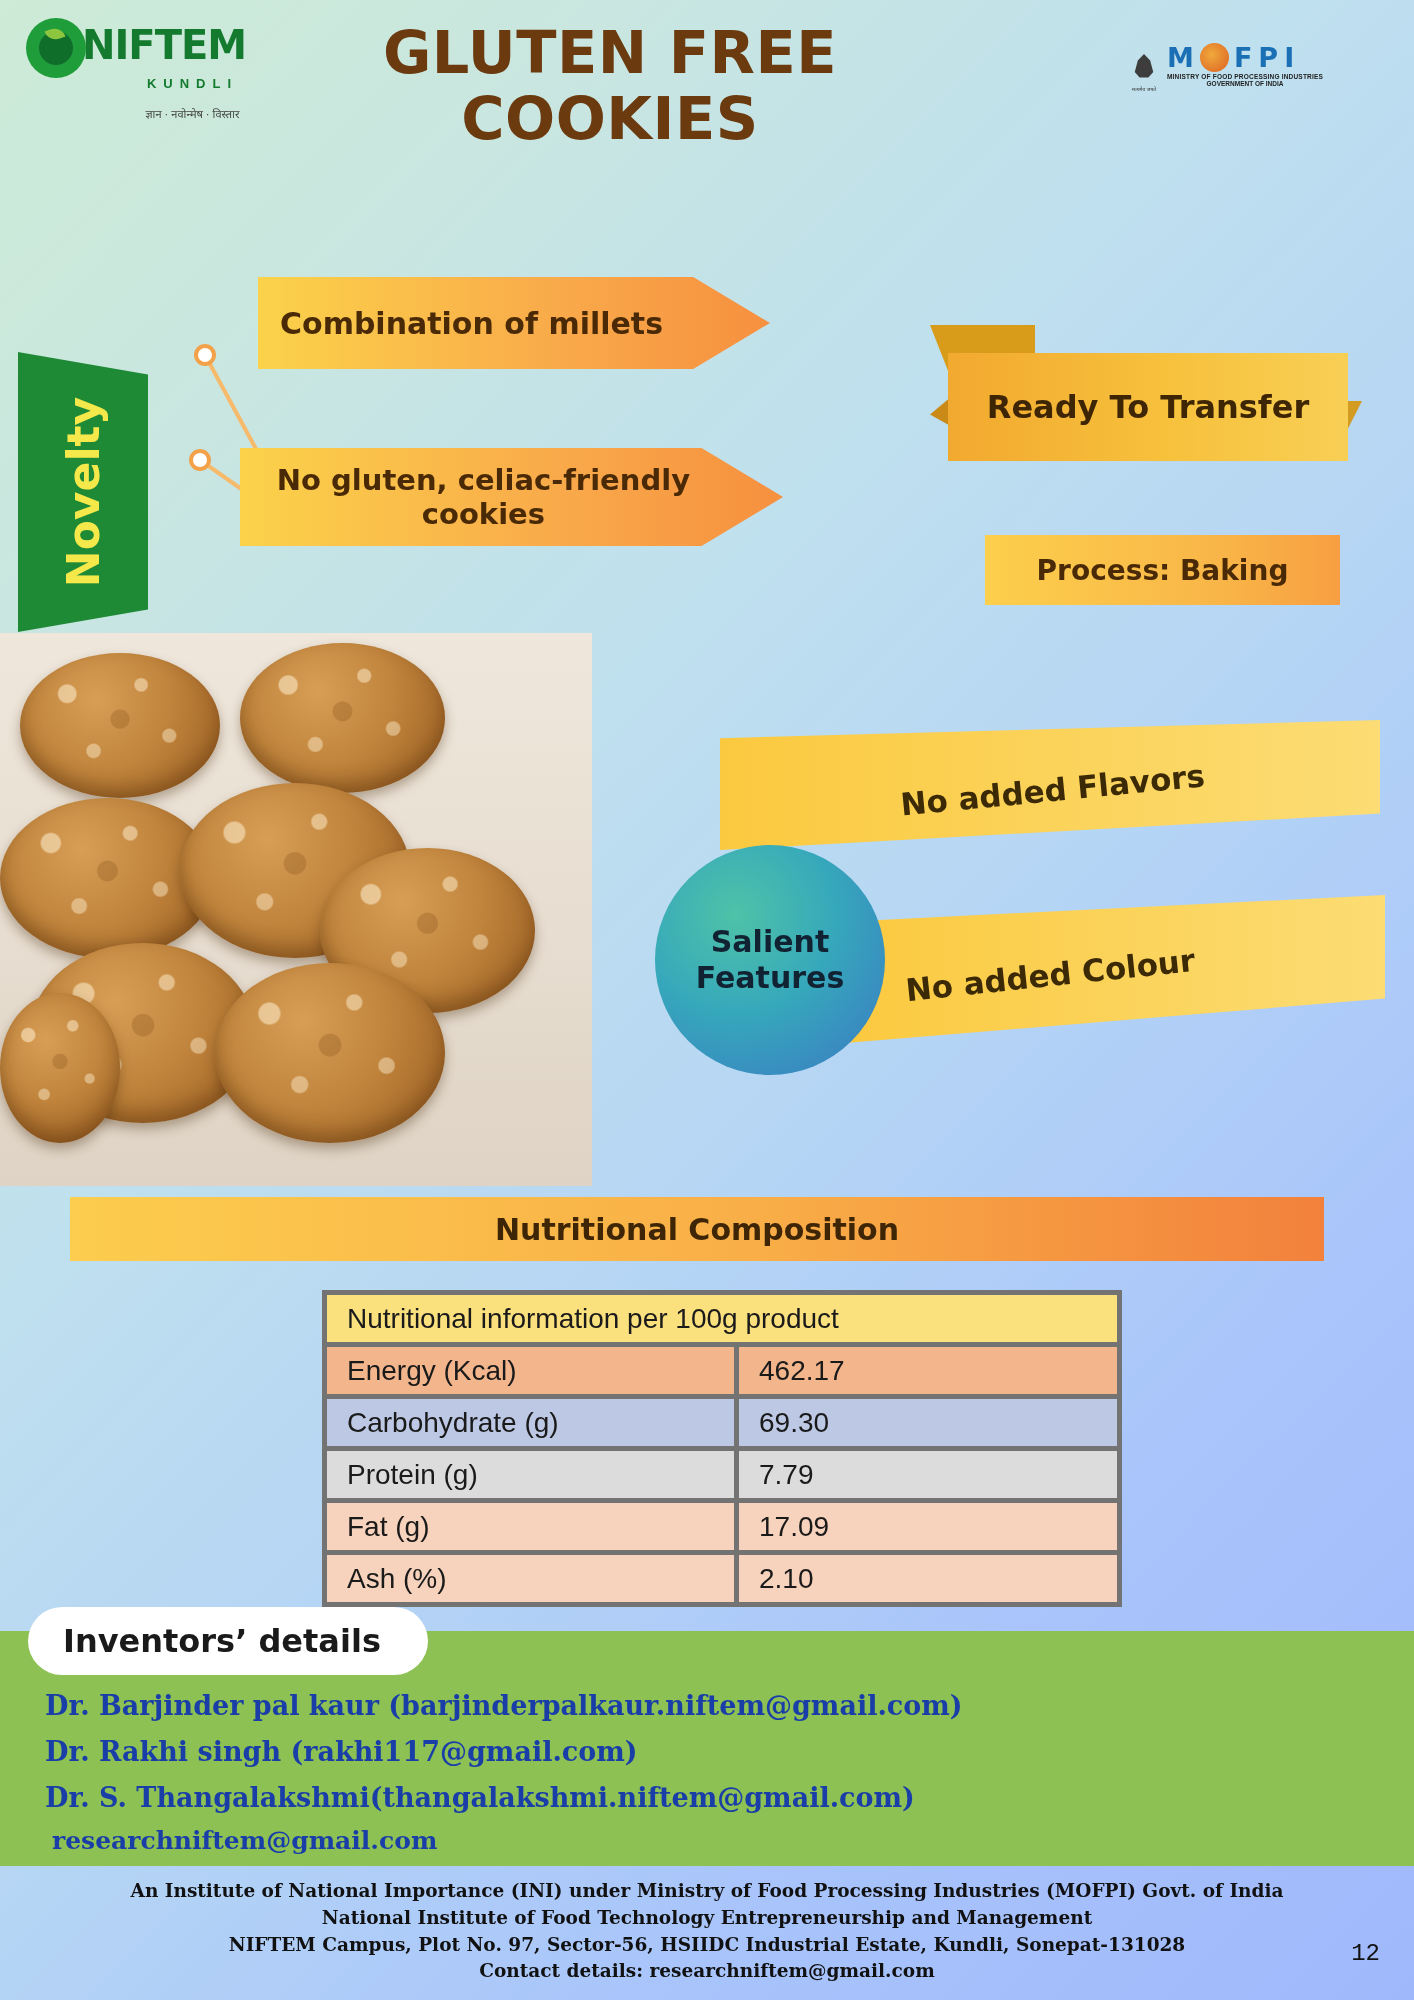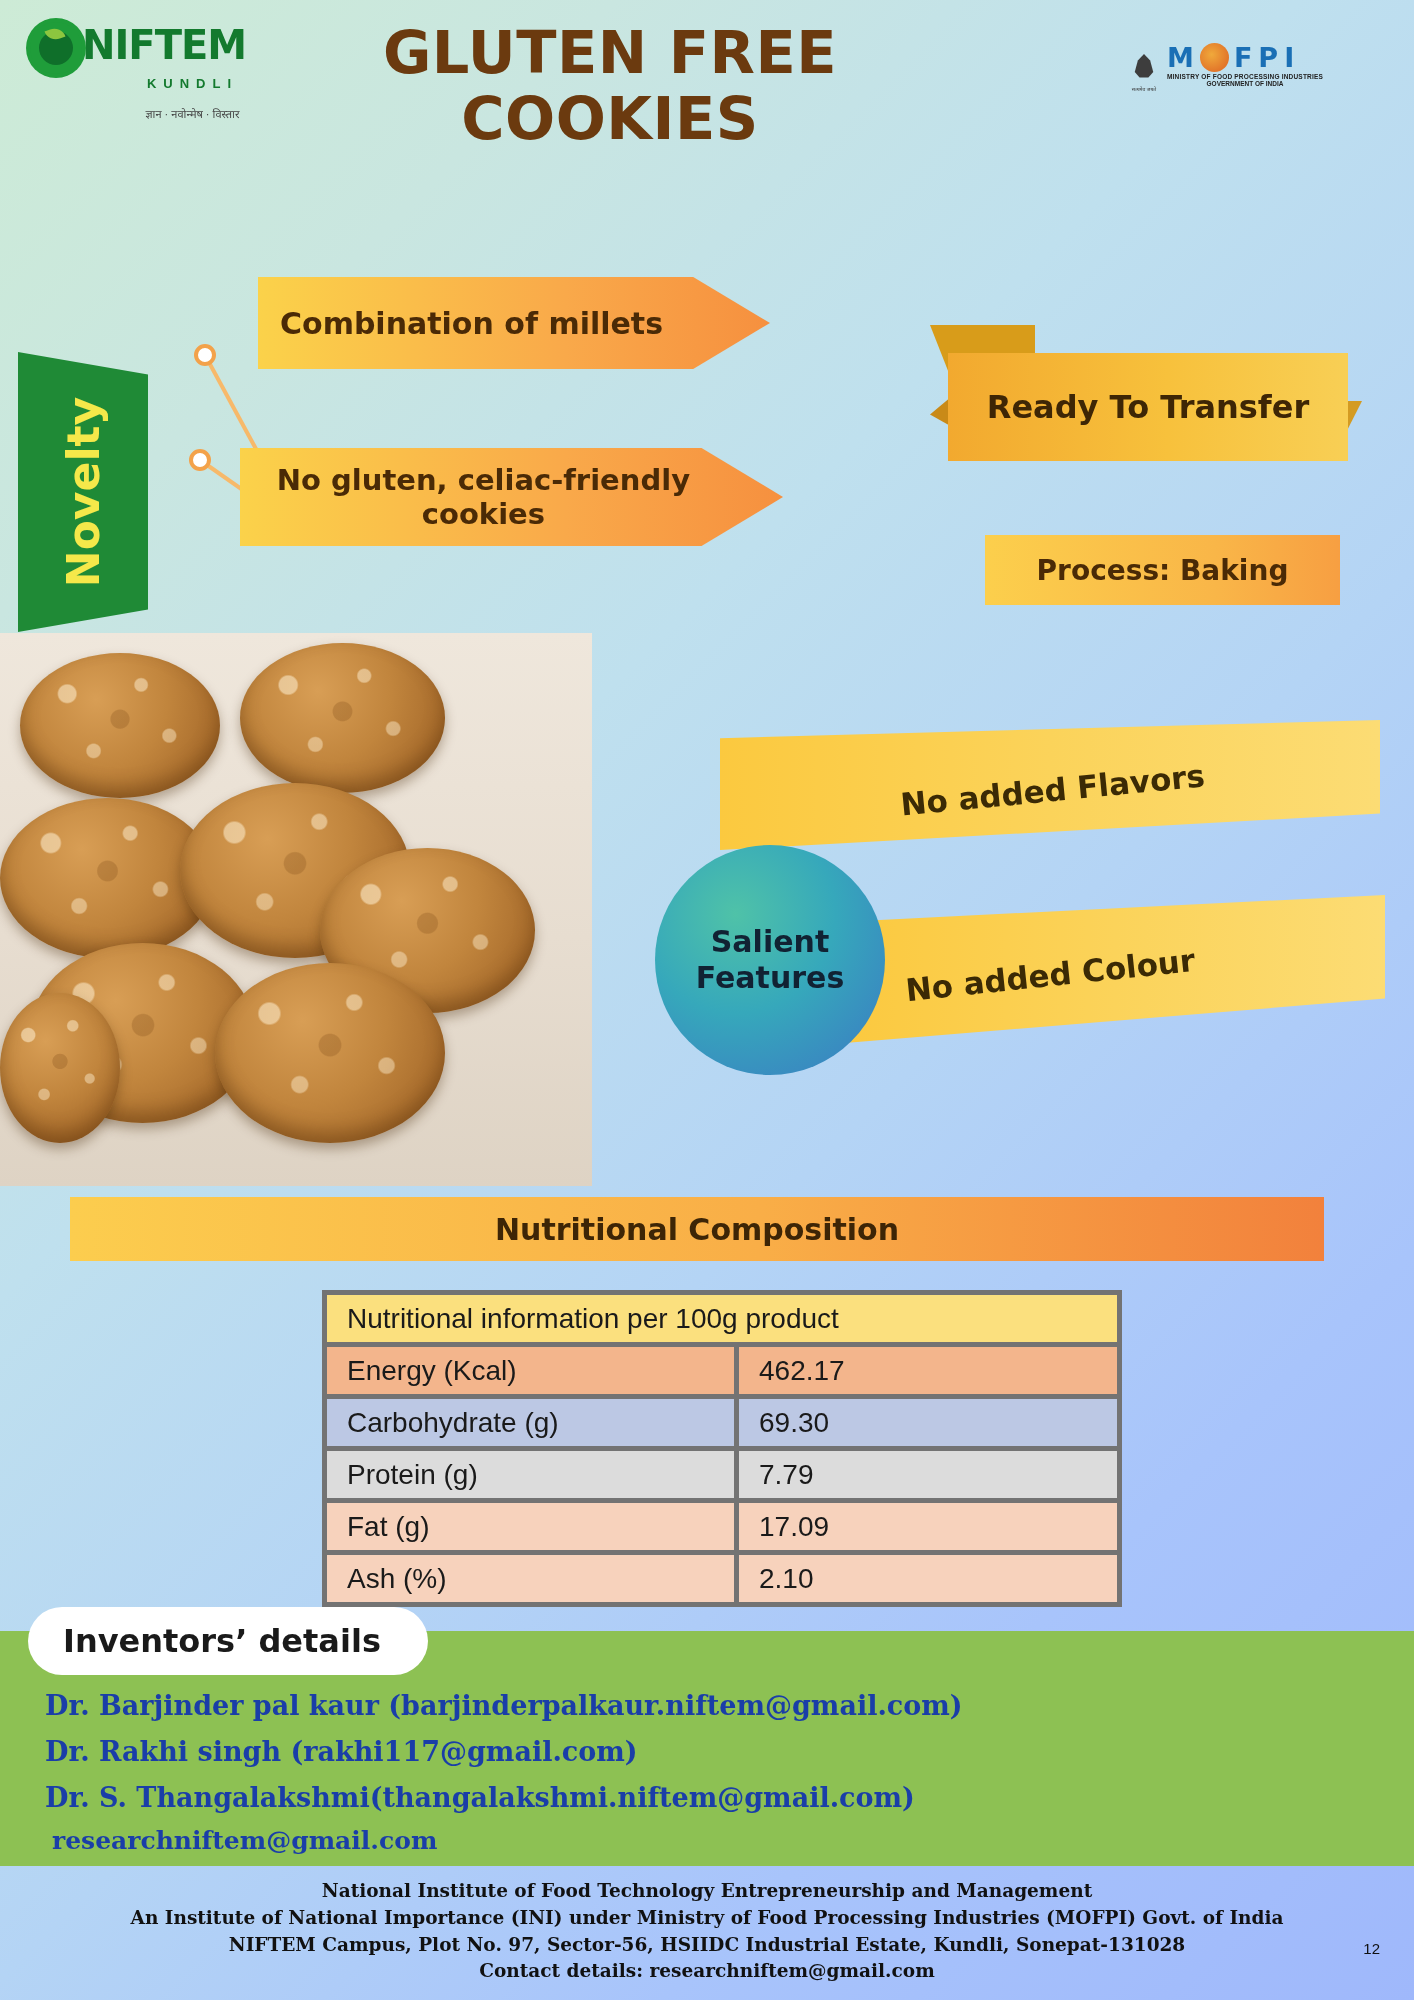--- a/index.html
+++ b/index.html
@@ -243,21 +243,21 @@
   .inv3 { top: 1782px; }
   .inv4 { top: 1826px; left: 52px; font-size: 25px; }
 
   .address {
     position: absolute; left: 0; top: 1878px; width: 1414px; text-align: center;
     font-family: "DejaVu Serif", serif;
     font-size: 18.5px; font-weight: bold; color: #111; line-height: 1.45;
   }
   .page-num {
     position: absolute; right: 34px; top: 1940px;
-    font-size: 15px; color: #111; font-family: Liberation Sans, sans-serif;
+    font-size: 24px; color: #111; font-family: Liberation Mono, monospace;
   }
 </style>
 </head>
 <body>
 
 <div class="niftem-logo">
   <div class="nlogo-row">
     <div class="niftem-gear"></div>
     <div class="niftem-word">NIFTEM</div>
   </div>
@@ -374,18 +374,18 @@
 <div class="green-footer"></div>
 <div class="inventors-pill">
   <span>Inventors’ details</span>
 </div>
 <div class="inventor-line inv1">Dr. Barjinder pal kaur  (barjinderpalkaur.niftem@gmail.com)</div>
 <div class="inventor-line inv2">Dr. Rakhi singh (rakhi117@gmail.com)</div>
 <div class="inventor-line inv3">Dr. S. Thangalakshmi(thangalakshmi.niftem@gmail.com)</div>
 <div class="inventor-line inv4">researchniftem@gmail.com</div>
 
 <div class="address">
+  <div>An Institute of National Importance (INI) under Ministry of Food Processing Industries (MOFPI) Govt. of India</div>
   <div>National Institute of Food Technology Entrepreneurship and Management</div>
-  <div>An Institute of National Importance (INI) under Ministry of Food Processing Industries (MOFPI) Govt. of India</div>
   <div>NIFTEM Campus, Plot No. 97, Sector-56, HSIIDC Industrial Estate, Kundli, Sonepat-131028</div>
   <div>Contact details: researchniftem@gmail.com</div>
 </div>
 <div class="page-num">12</div>
 
 </body></html>

